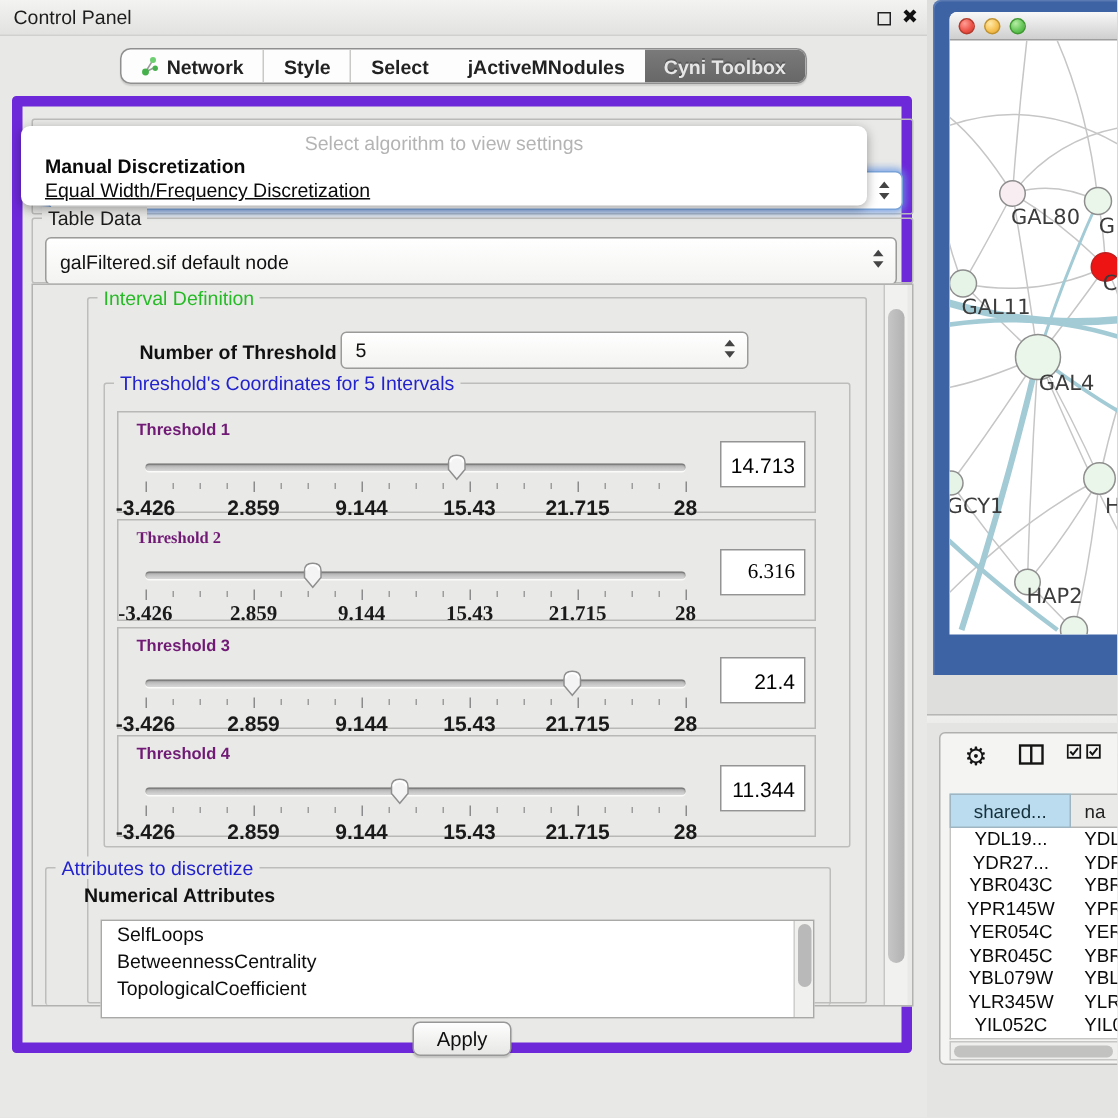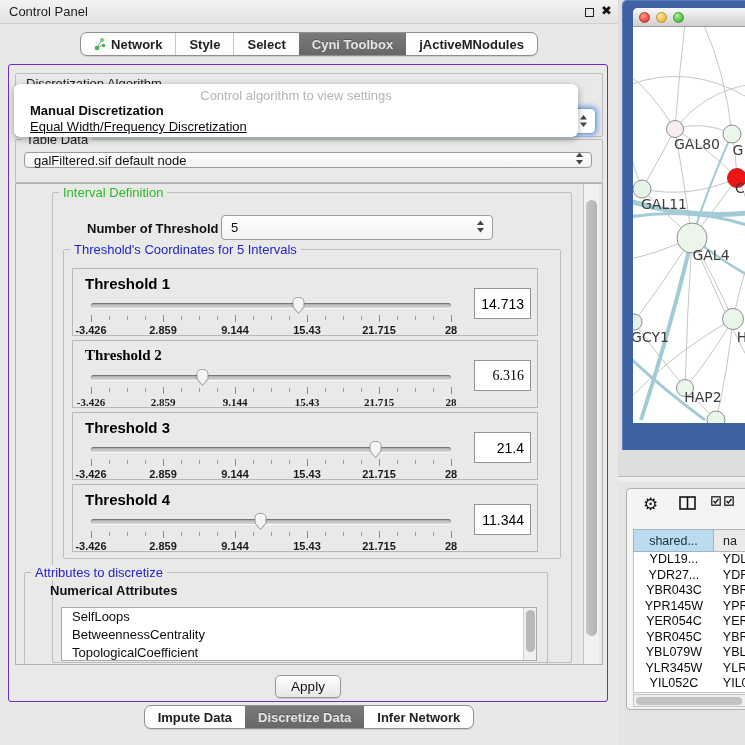--- a/index.html
+++ b/index.html
@@ -20,21 +20,21 @@
     background:#fdfdfd; overflow:hidden; height:24px; box-shadow:0 1px 1px rgba(0,0,0,.12); }
   .pill .seg { display:flex; align-items:center; gap:5px; padding:0 13px; font-size:13px; font-weight:bold;
     color:#222; cursor:pointer; white-space:nowrap; }
   .pill .seg.divided { border-left:1px solid #c9c9c7; }
   .pill .seg.sel { background:linear-gradient(#7a7a7a,#676767); color:#e6e6e6; text-shadow:0 -1px 0 rgba(0,0,0,.25); }
   #top-tabs { position:absolute; left:0; top:32px; width:618px; display:flex; justify-content:center; }
   #bottom-tabs { position:absolute; left:0; top:705px; width:618px; display:flex; justify-content:center; }
 
   
   .cp-outer { position:absolute; left:8px; top:64px; width:600px; height:638px;
-    background:#e9e9e7; border:1px solid #6d28d9; border-radius:3px; }
+    background:#e9e9e7; border:7px solid #6d28d9; border-radius:3px; }
 
   
   .group { position:absolute; border:1px solid #bdbdbb; border-radius:2px; }
   .legend { position:absolute; top:-8px; left:6px; background:#e9e9e7; padding:0 4px;
     font-size:13px; color:#1c1c1c; line-height:15px; white-space:nowrap; }
   .legend.green { color:#26bb26; }
   .legend.blue  { color:#2323cd; }
 
   
   .algo-combo { position:absolute; left:10px; top:34px; width:570px; height:26px; background:#fff;
@@ -55,36 +55,36 @@
   
   .scrollpane { position:absolute; left:6px; top:118px; width:588px; height:482px;
     border:1px solid #b2b2b0; background:#e9e9e7; }
   .vscroll { position:absolute; right:3px; top:0; width:16px; height:480px; background:#f1f1ef;
     border-left:1px solid #c6c6c4; }
   .vscroll .thumb { position:absolute; left:2px; top:16px; width:11px; height:436px;
     background:linear-gradient(90deg,#c6c6c6,#b2b2b2); border-radius:6px; cursor:pointer; }
 
   
   .t-box { position:absolute; left:8px; width:466px; height:68px; background:#e9e9e7; border:1px solid #b8b8b6; }
-  .t-label { position:absolute; left:12px; top:6px; font-size:15px; font-weight:bold; color:#000000; }
+  .t-label { position:absolute; left:12px; top:6px; font-size:11px; font-weight:bold; color:#701a75; }
   .slider-zone { position:absolute; left:18px; top:26px; width:360px; height:40px; }
   .track { position:absolute; left:0; top:8px; width:100%; height:5px; border-radius:3px;
     background:linear-gradient(#a9a9a9,#d9d9d9); box-shadow:inset 0 1px 1px rgba(0,0,0,.35),0 1px 0 rgba(255,255,255,.8); cursor:pointer; }
   .thumb-svg { position:absolute; top:1px; width:15px; height:19px; cursor:pointer; }
   .ticks { position:absolute; left:0; top:20px; width:100%; height:8px; }
   .tick { position:absolute; top:0; width:1px; background:#8b8b8b; }
   .tick.major { height:7px; } .tick.minor { height:4px; top:1px; background:#9d9d9d; }
   .tlabels { position:absolute; left:0; top:29px; width:100%; height:10px; }
-  .tlabel { position:absolute; transform:translateX(-50%); font-size:11px; font-weight:bold; color:#1a1a1a; white-space:nowrap; }
+  .tlabel { position:absolute; transform:translateX(-50%); font-size:14px; font-weight:bold; color:#1a1a1a; white-space:nowrap; }
   .t-value { position:absolute; right:6px; top:19px; width:57px; height:31px; border:1px solid #949494;
     background:#fff; font-family:inherit; font-size:14px; color:#000; text-align:right; padding-right:6px; }
 
   
   .attr-sub { position:absolute; left:25px; top:10px; font-size:13px; font-weight:bold; color:#111; }
-  .attr-list { position:absolute; left:36px; top:34px; width:476px; height:54px; background:#fff;
+  .attr-list { position:absolute; left:36px; top:34px; width:476px; height:66px; background:#fff;
     border:1px solid #a9a9a7; overflow:hidden; }
   .attr-item { height:18px; line-height:18px; padding-left:10px; font-size:13px; color:#0d0d0d; cursor:pointer; }
   .attr-scroll { position:absolute; right:0; top:0; width:13px; height:100%; background:#f0f0ee; border-left:1px solid #cfcfcd; }
   .attr-scroll .thumb { position:absolute; left:1.5px; top:2px; width:9px; height:42px; background:#b9b9b9; border-radius:5px; cursor:pointer; }
 
   .apply-btn { position:absolute; left:50%; top:610px; transform:translateX(-50%); width:66px; height:23px;
     border:1px solid #979797; border-radius:5px; background:linear-gradient(#fefefe,#e7e7e5);
     font-family:inherit; font-size:13.5px; color:#111; cursor:pointer; box-shadow:0 1px 1px rgba(0,0,0,.15); }
 
   
@@ -149,46 +149,46 @@
               <circle cx="9.5" cy="8.5" r="1.8" fill="#46b14c"></circle>
             </svg>
             <span>Network</span>
           </div>
           <div class="seg divided">
             <span>Style</span>
           </div>
           <div class="seg divided">
             <span>Select</span>
           </div>
+          <div class="seg">
+            <span>jActiveMNodules</span>
+          </div>
           <div class="seg sel">
             <span>Cyni Toolbox</span>
-          </div>
-          <div class="seg">
-            <span>jActiveMNodules</span>
           </div>
         </div>
       </div>
 
     <div class="cp-outer">
 
       <div class="group" style="left:6px; top:8px; width:588px; height:64px;">
         <span class="legend" style="top:2px;">Discretization Algorithm</span>
         <div class="algo-combo">
           <span class="arrows" style="position:absolute; right:7px; top:5px;">
             <svg width="9" height="14" viewBox="0 0 9 14">
                 <path d="M4.5 1 L8 5.4 H1 Z" fill="#444"></path>
                 <path d="M4.5 13 L1 8.6 H8 Z" fill="#444"></path>
               </svg>
           </span>
         </div>
       </div>
 
       <div class="group" style="left:6px; top:74px; width:588px; height:44px;">
         <span class="legend">Table Data</span>
-        <div class="combo" style="left:8px; top:12px; width:568px; height:16px;text-align:right;">
+        <div class="combo" style="left:8px; top:12px; width:568px; height:32px;text-align:right;">
           <span>galFiltered.sif default node</span>
           <span class="arrows">
             <svg width="9" height="14" viewBox="0 0 9 14">
                 <path d="M4.5 1 L8 5.4 H1 Z" fill="#444"></path>
                 <path d="M4.5 13 L1 8.6 H8 Z" fill="#444"></path>
               </svg>
           </span>
         </div>
       </div>
 
@@ -398,36 +398,23 @@
         </div>
 
         <div class="vscroll">
             <div class="thumb"></div>
           </div>
       </div>
 
       <button class="apply-btn">Apply</button>
     </div>
 
-    <div id="bottom-tabs">
-        <div class="pill" id="bottom-pill">
-          <div class="seg">
-            <span>Impute Data</span>
-          </div>
-          <div class="seg sel">
-            <span>Discretize Data</span>
-          </div>
-          <div class="seg">
-            <span>Infer Network</span>
-          </div>
-        </div>
-      </div>
 
     <div class="popup">
-      <div class="hint">Control algorithm to view settings</div>
+      <div class="hint">Select algorithm to view settings</div>
       <div id="popup-options">
           <div class="opt b" style="top: 19px;">Manual Discretization</div>
           <div class="opt" style="top: 35px; text-decoration: underline;">Equal Width/Frequency Discretization</div>
         </div>
     </div>
   </div>
 
   <div id="right">
     <div class="net-frame">
       <div class="mac-window">

